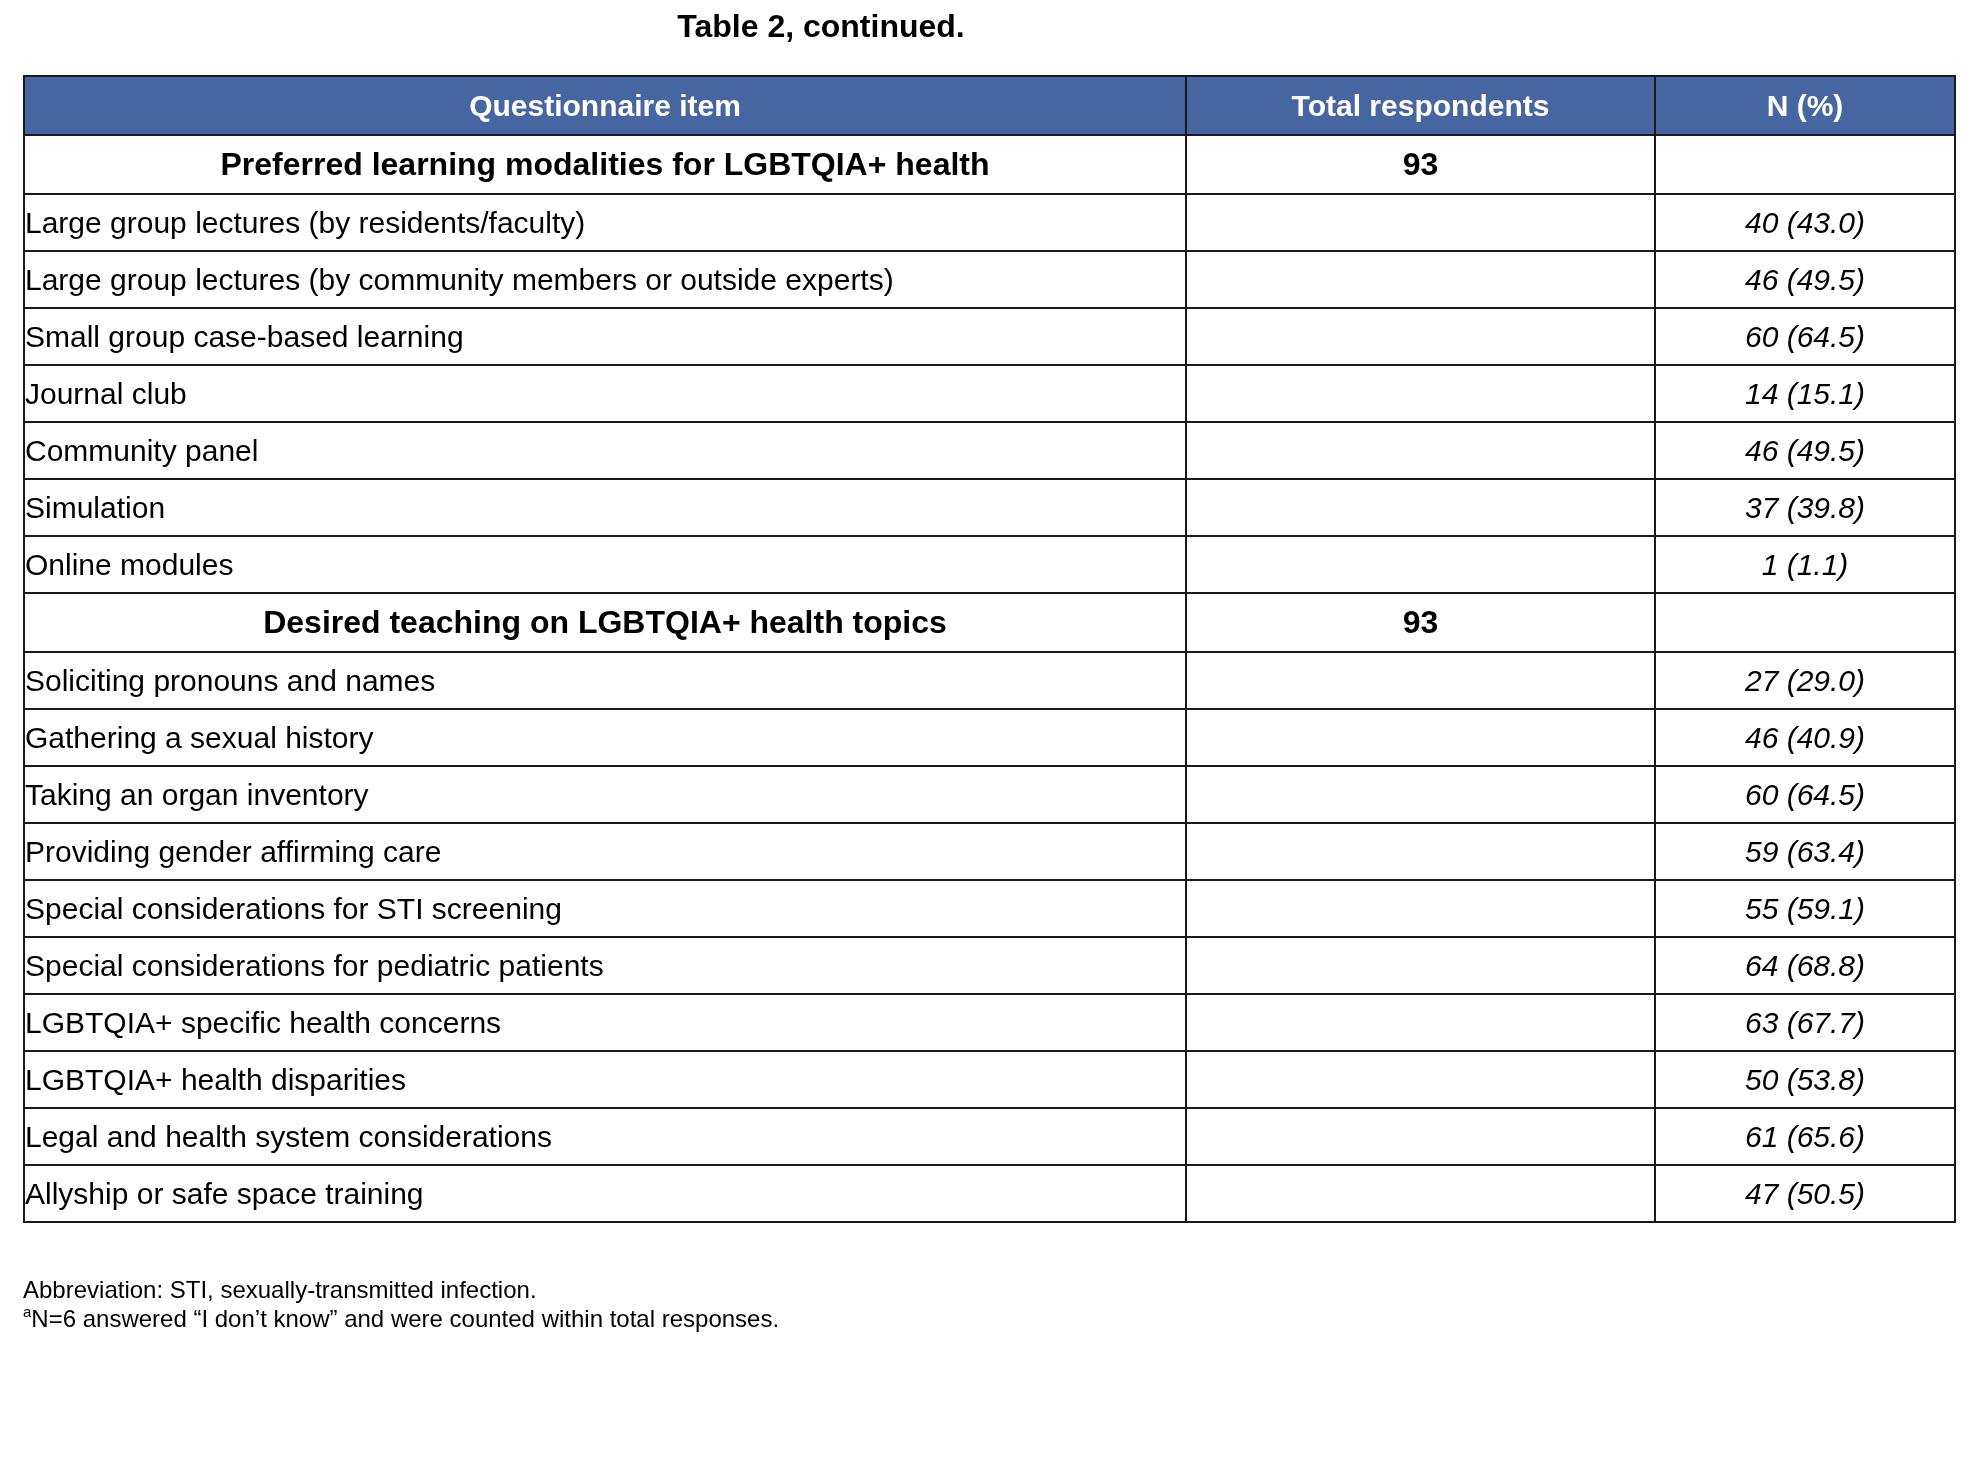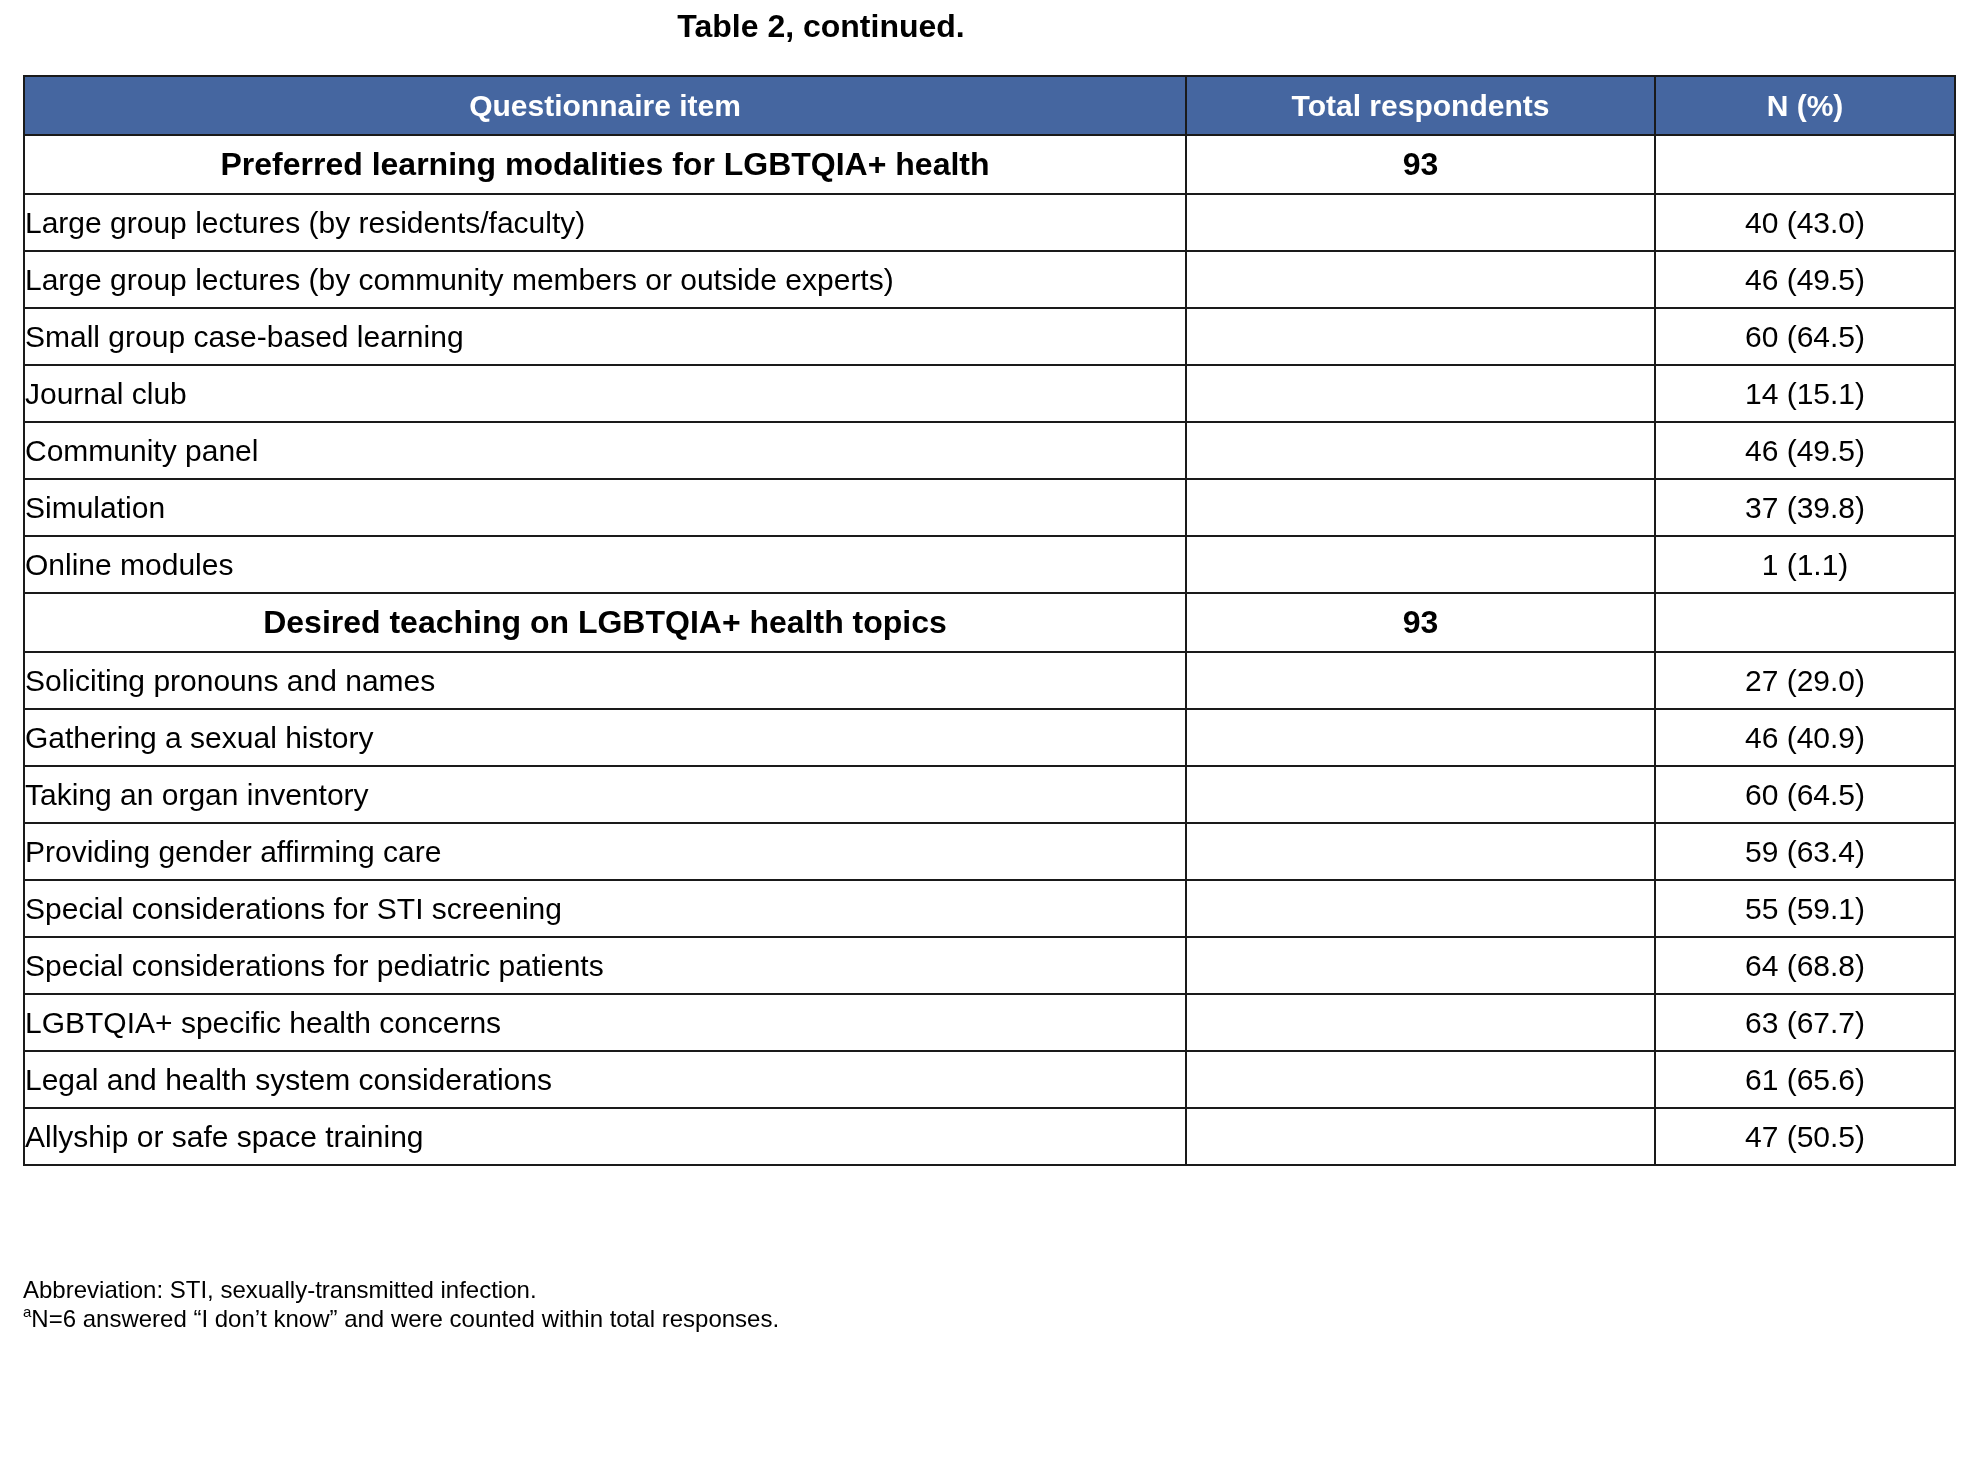--- a/index.html
+++ b/index.html
@@ -8,21 +8,21 @@
   .title { position:absolute; left:0; top:8px; width:1642px; text-align:center;
            font-weight:bold; font-size:32px; }
   table { position:absolute; left:23px; top:75px; width:1931px;
           border-collapse:collapse; table-layout:fixed; }
   col.c1 { width:1162px; } col.c2 { width:469px; } col.c3 { width:300px; }
   th, td { border:2.5px solid #1a1a1a; font-size:30px; height:55px; padding:0; }
   th { background:#4566a0; color:#ffffff; font-weight:bold; height:57px; text-align:center; }
   tr.section td { font-weight:bold; font-size:32px; text-align:center; height:57px; }
   td.item { text-align:left; }
   td.num { text-align:center; }
-  td.val { text-align:center; }
+  td.val { text-align:center;font-style:italic; }
   .foot { position:absolute; left:23px; font-size:24px; }
   .foot1 { top:1276px; }
   .foot2 { top:1305px; }
   sup { font-size:15px; vertical-align:top; position:relative; top:-2px; }
 </style>
 </head>
 <body>
 
 <div class="title">Table 2, continued.</div>
 
@@ -114,20 +114,25 @@
         <td class="item">Special considerations for pediatric patients</td>
         <td class="num"></td>
         <td class="val">64 (68.8)</td>
       </tr>
       <tr>
         <td class="item">LGBTQIA+ specific health concerns</td>
         <td class="num"></td>
         <td class="val">63 (67.7)</td>
       </tr>
       <tr>
+        <td class="item">LGBTQIA+ health disparities</td>
+        <td class="num"></td>
+        <td class="val">50 (53.8)</td>
+      </tr>
+      <tr>
         <td class="item">Legal and health system considerations</td>
         <td class="num"></td>
         <td class="val">61 (65.6)</td>
       </tr>
       <tr>
         <td class="item">Allyship or safe space training</td>
         <td class="num"></td>
         <td class="val">47 (50.5)</td>
       </tr>
     </tbody>

